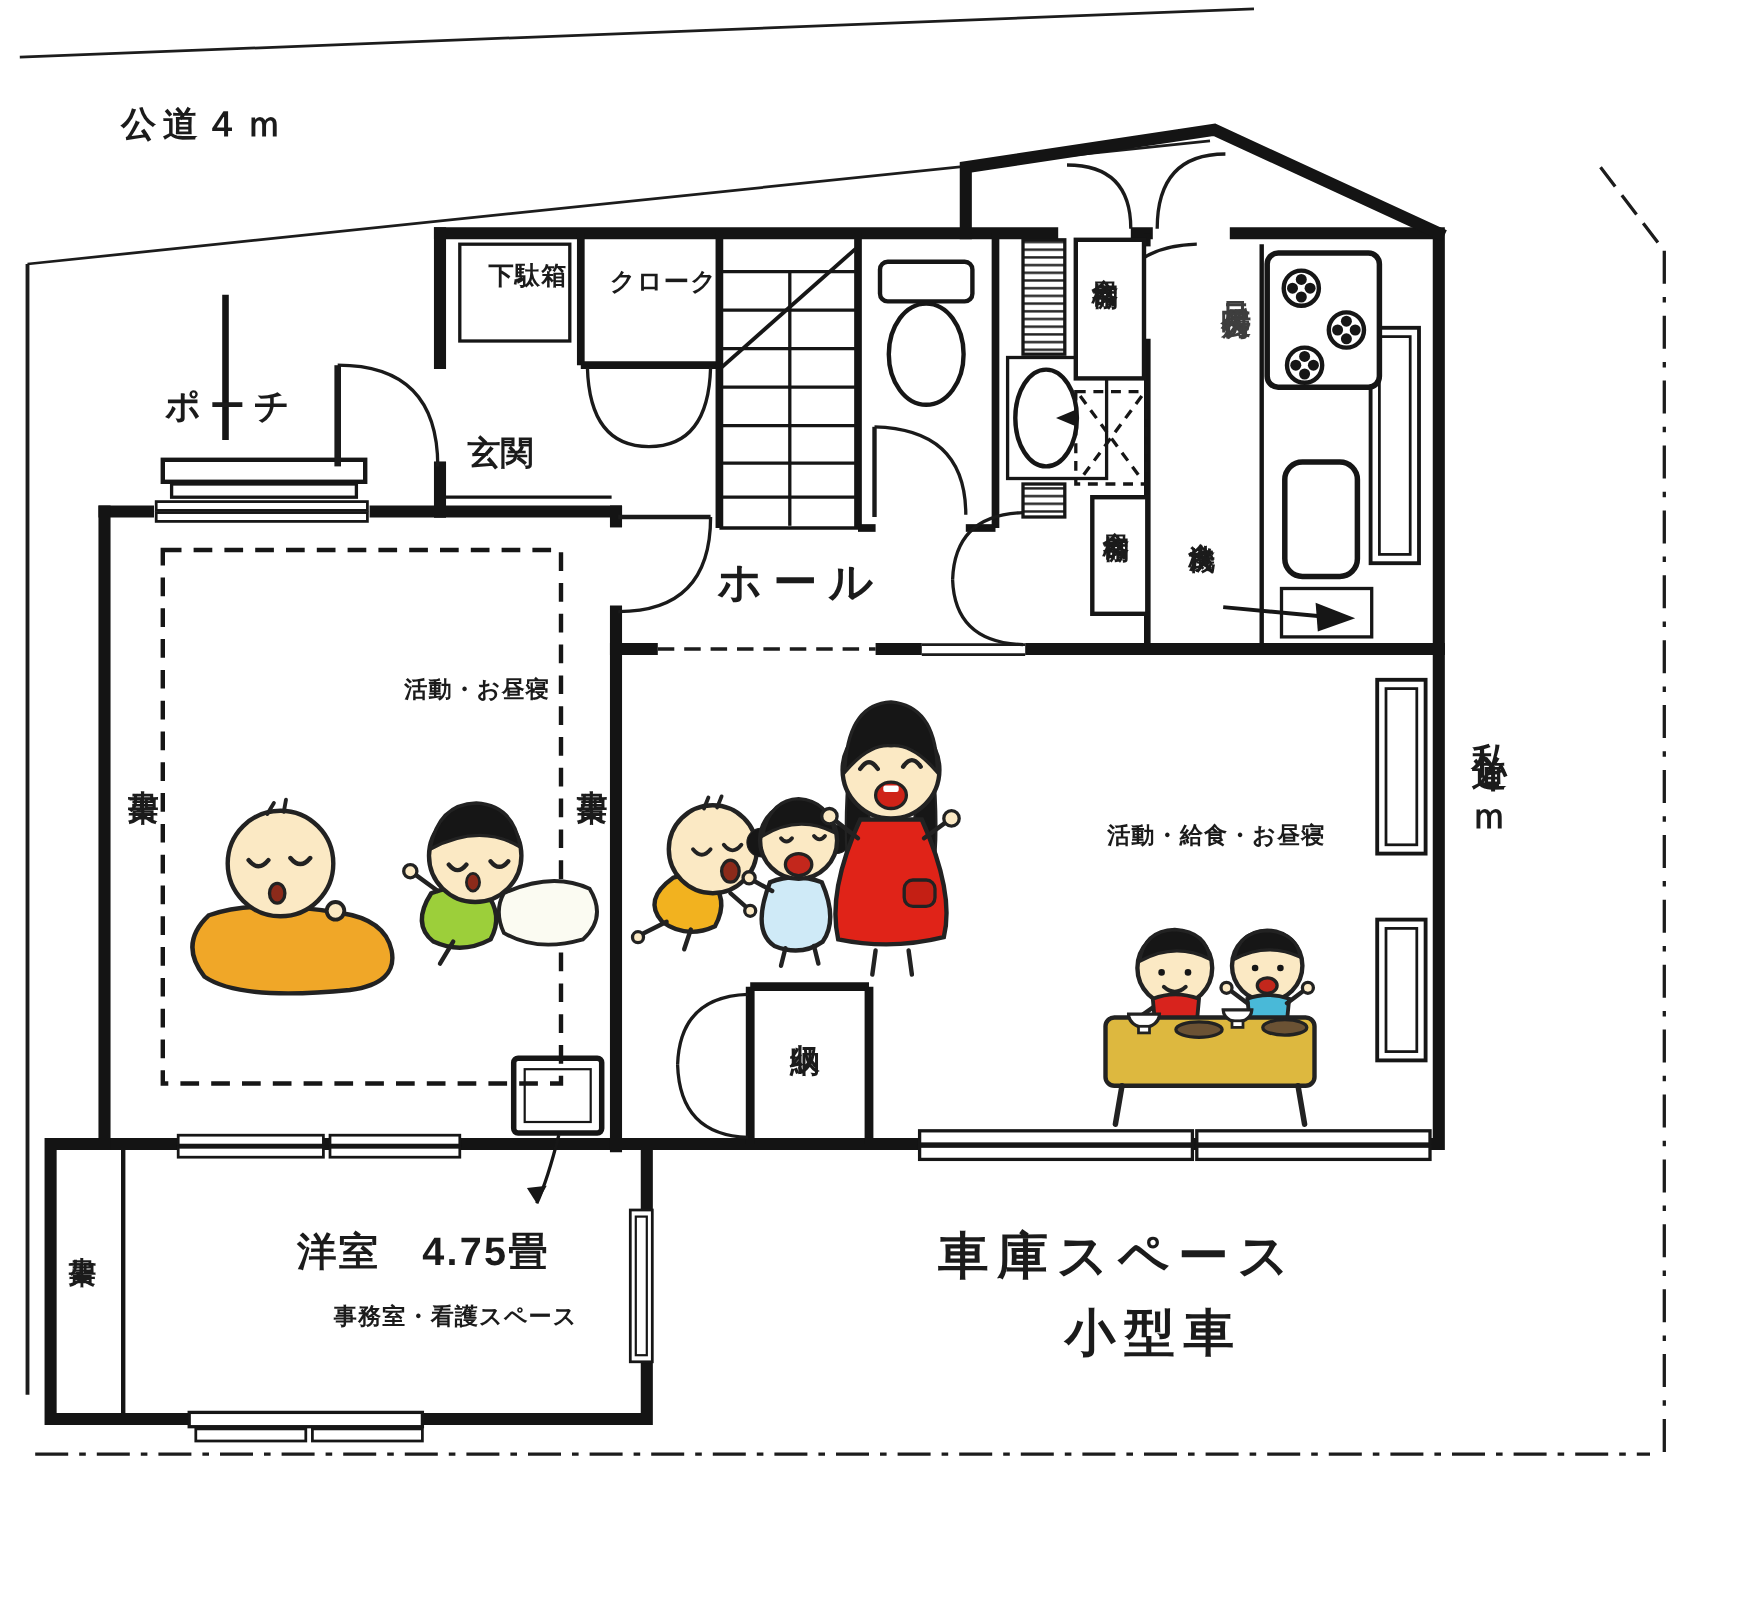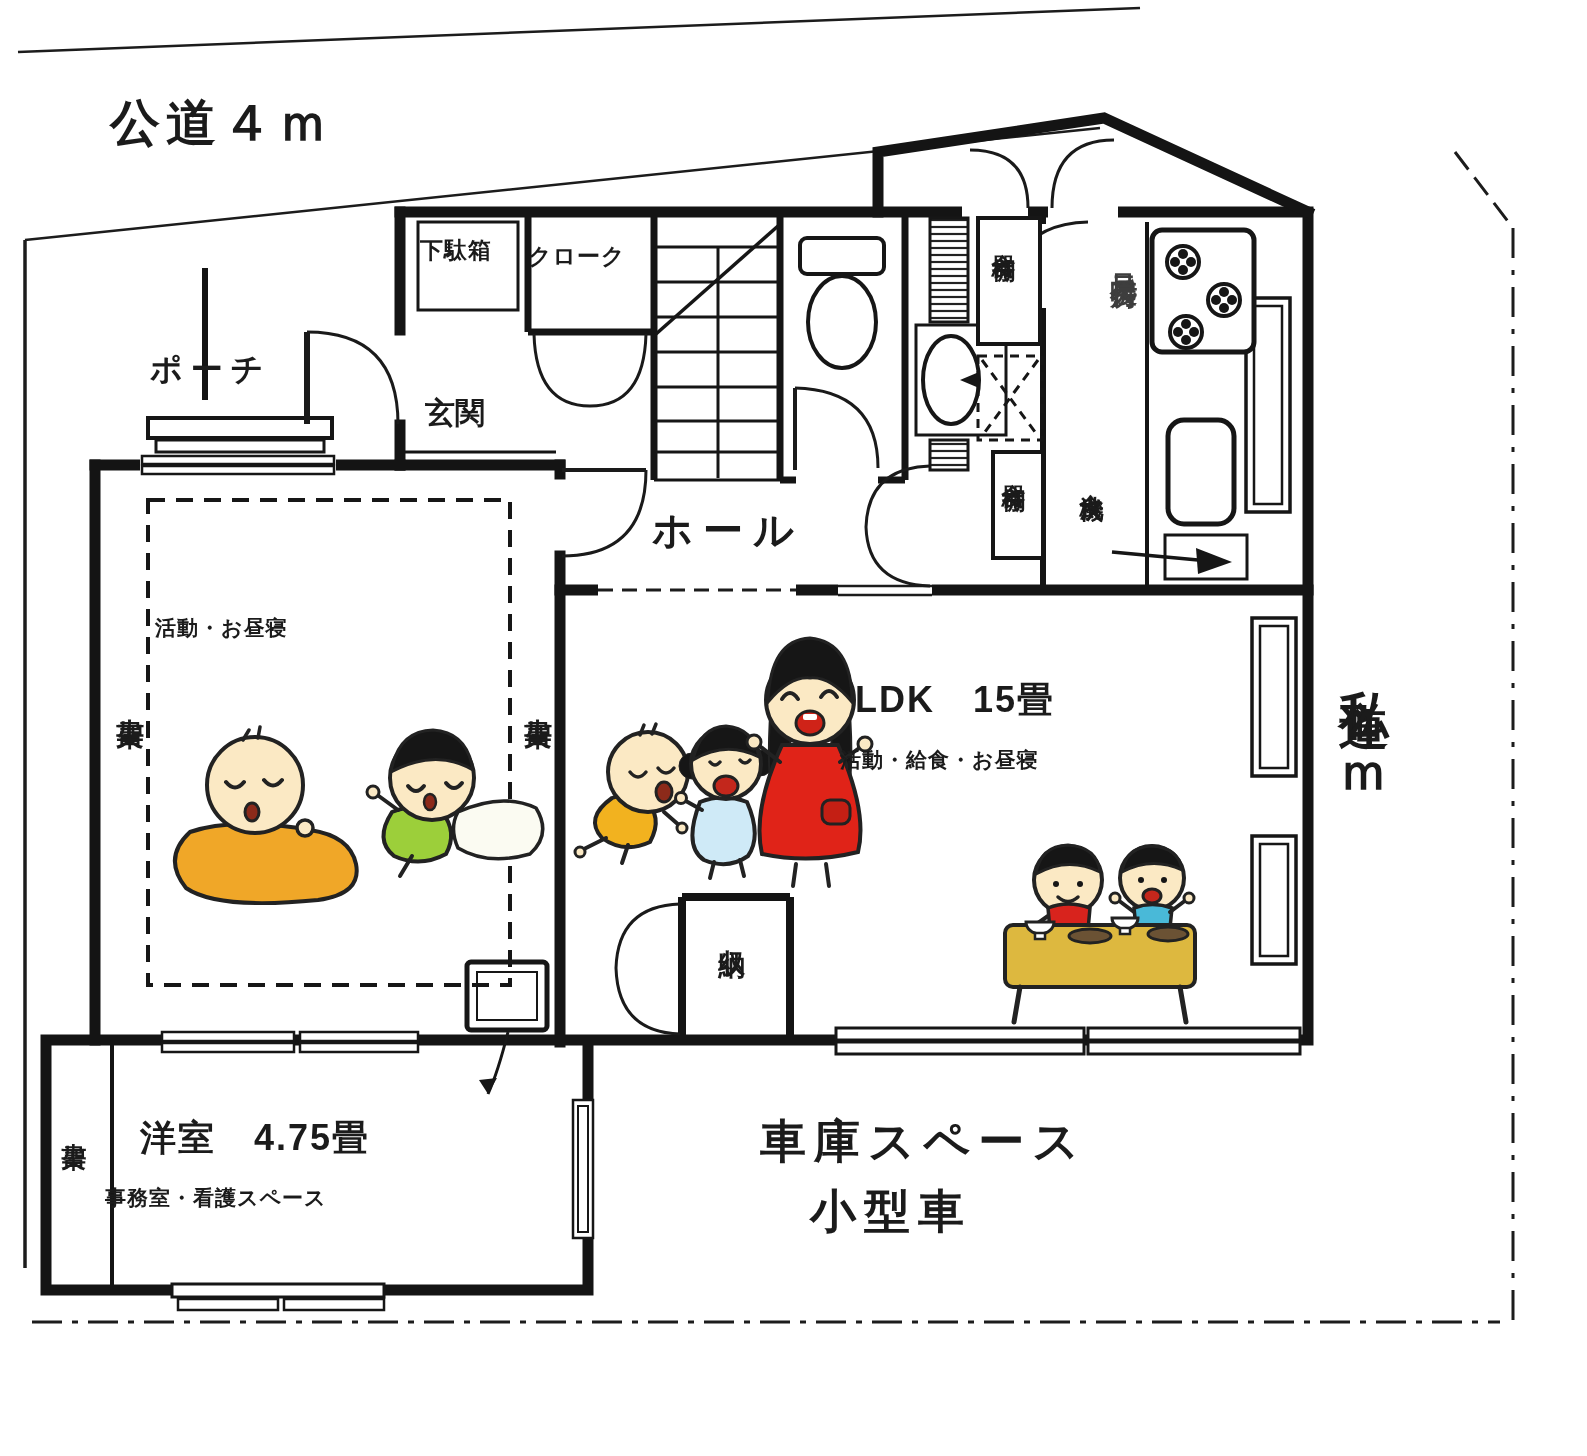--- a/index.html
+++ b/index.html
@@ -1,22 +1,22 @@
 <!DOCTYPE html>
 <html><head>
 <meta charset="utf-8">
 <style>
   html,body{margin:0;padding:0;background:#ffffff;}
   #plan{position:relative;width:1587px;height:1456px;background:#ffffff;overflow:hidden;
         font-family:"Liberation Sans",sans-serif;}
   #plan svg{position:absolute;left:0;top:0;}
   .lbl{position:absolute;color:#1b1b1b;font-weight:700;white-space:pre;line-height:1.1;}
-  .ctr{text-align:left;}
+  .ctr{text-align:right;}
   .v{writing-mode:vertical-rl;text-orientation:upright;}
-  .big{font-size:50px;letter-spacing:6px;}
+  .big{font-size:32px;letter-spacing:6px;}
   .room{font-size:36px;letter-spacing:2px;}
   .use{font-size:21px;letter-spacing:1px;}
   .mid{font-size:30px;}
   .sm{font-size:23px;letter-spacing:1px;}
   .vs{font-size:24px;letter-spacing:2px;}
   .garage{font-size:46px;letter-spacing:8px;}
   .dashedtxt{opacity:.92;}
 </style>
 </head>
 <body>
@@ -330,21 +330,20 @@
   <div class="lbl sm ctr" style="left:528px;top:244px;width:124px;">クローク</div>
   <div class="lbl mid" style="left:425px;top:362px;margin-top:34px;">玄関</div>
   <div class="lbl mid" style="left:652px;top:508px;letter-spacing:10px;font-size:40px;">ホール</div>
 
   <div class="lbl use ctr" style="left:155px;top:616px;width:345px;">活動・お昼寝</div>
 
   <div class="lbl v vs" style="left:114px;top:696px;font-size:28px;">書架</div>
   <div class="lbl v vs" style="left:522px;top:696px;font-size:28px;">書架</div>
   <div class="lbl v vs" style="left:60px;top:1122px;font-size:25px;">書架</div>
 
-  <div class="lbl room ctr" style="left:855px;top:680px;width:310px;">LDK　15畳</div>
   <div class="lbl use ctr" style="left:840px;top:748px;width:365px;">活動・給食・お昼寝</div>
 
   <div class="lbl v vs" style="left:990px;top:234px;">食器棚</div>
   <div class="lbl v vs" style="left:1000px;top:464px;">食器棚</div>
   <div class="lbl v vs dashedtxt" style="left:1108px;top:252px;font-size:27px;color:#2e2e2e;">足元暖房付</div>
   <div class="lbl v vs" style="left:1078px;top:474px;">食洗機</div>
   <div class="lbl v vs" style="left:716px;top:928px;font-size:27px;">収納</div>
 
   <div class="lbl v big" style="left:1336px;top:650px;letter-spacing:12px;">私道４ｍ</div>
 

